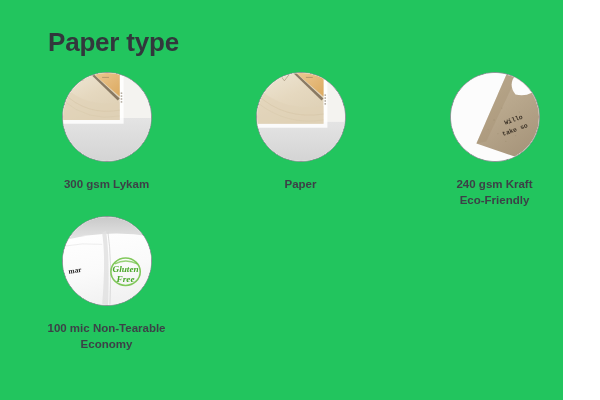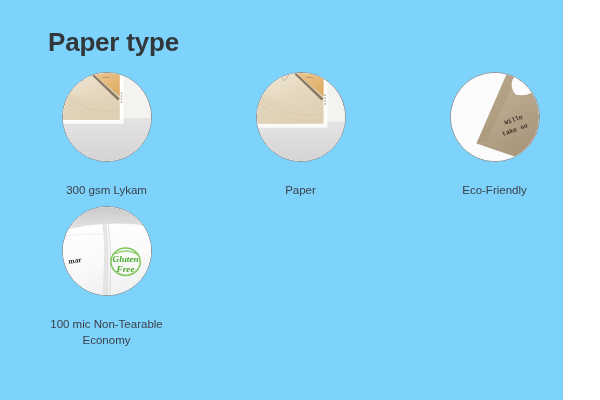--- a/index.html
+++ b/index.html
@@ -10,21 +10,21 @@
     width: 600px;
     height: 400px;
     background: #ffffff;
     font-family: "Liberation Sans", sans-serif;
     overflow: hidden;
   }
   .page {
     position: relative;
     width: 563px;
     height: 400px;
-    background: #7dd3fc;
+    background: #22c55e;
   }
   .page-title {
     position: absolute;
     left: 48px;
     top: 26px;
     font-size: 26px;
     font-weight: bold;
     color: #32373c;
     letter-spacing: -0.2px;
     line-height: 32px;
@@ -63,23 +63,23 @@
     position: relative;
     background: #ffffff;
     box-sizing: border-box;
   }
   .thumb svg {
     display: block;
     width: 100%;
     height: 100%;
   }
   .caption {
-    margin-top: 20px;
+    margin-top: 14px;
     font-size: 11.5px;
-    font-weight: normal;
+    font-weight: bold;
     color: #3c4147;
     text-align: center;
     line-height: 16px;
     width: 150px;
   }
 </style>
 </head>
 <body>
 
 <div class="page">
@@ -201,20 +201,21 @@
               <circle cx="38" cy="58" r="0.5"></circle>
               <circle cx="56" cy="70" r="0.6"></circle>
             </g>
             <g transform="rotate(-20 70 52)" fill="#3a3126" font-family="'Liberation Mono', monospace" font-weight="bold">
               <text x="56" y="48" font-size="6.5">Willo</text>
               <text x="50" y="58" font-size="6.5">take so</text>
             </g>
           </svg>
         </div>
         <div class="caption">
+          <div>240 gsm Kraft</div>
           <div>Eco-Friendly</div>
         </div>
       </div>
 
     </div>
 
     <div class="row row-two">
 
       <div class="swatch">
         <div class="thumb">

